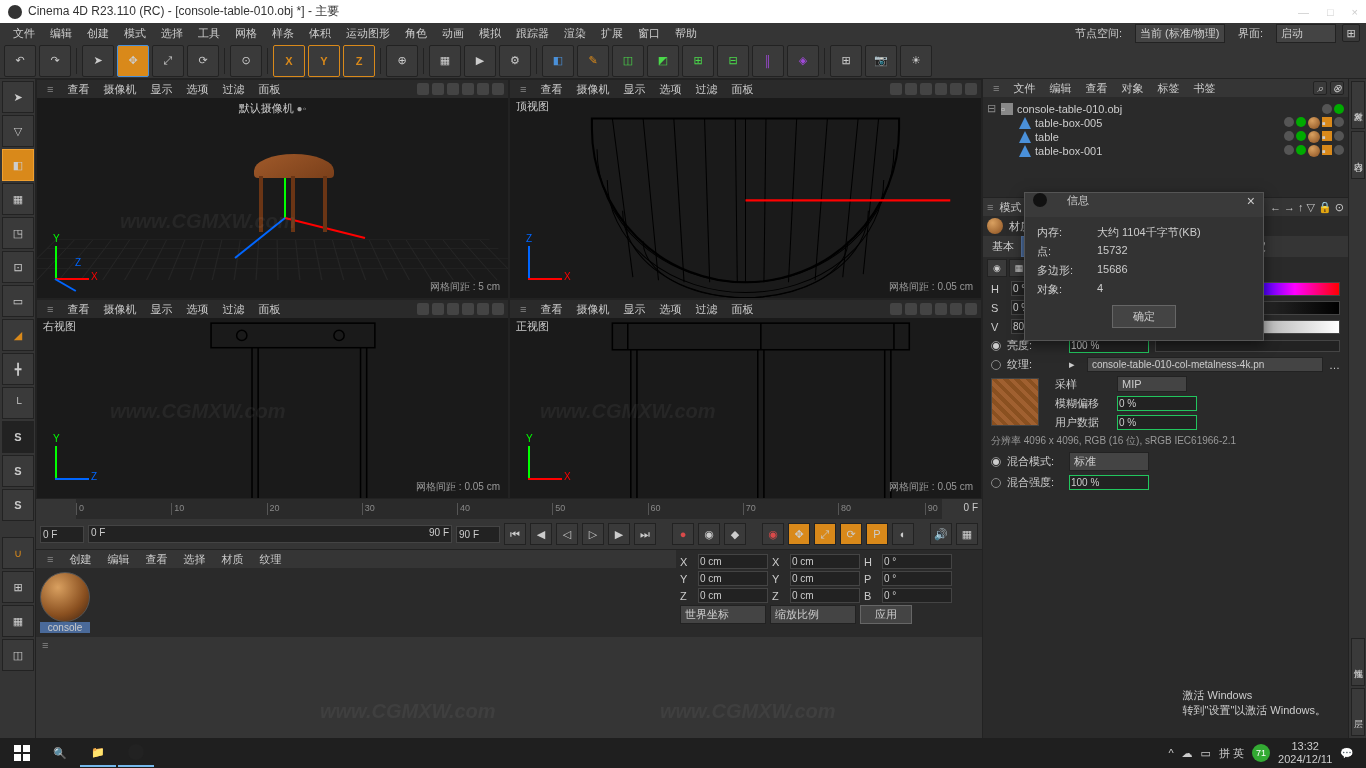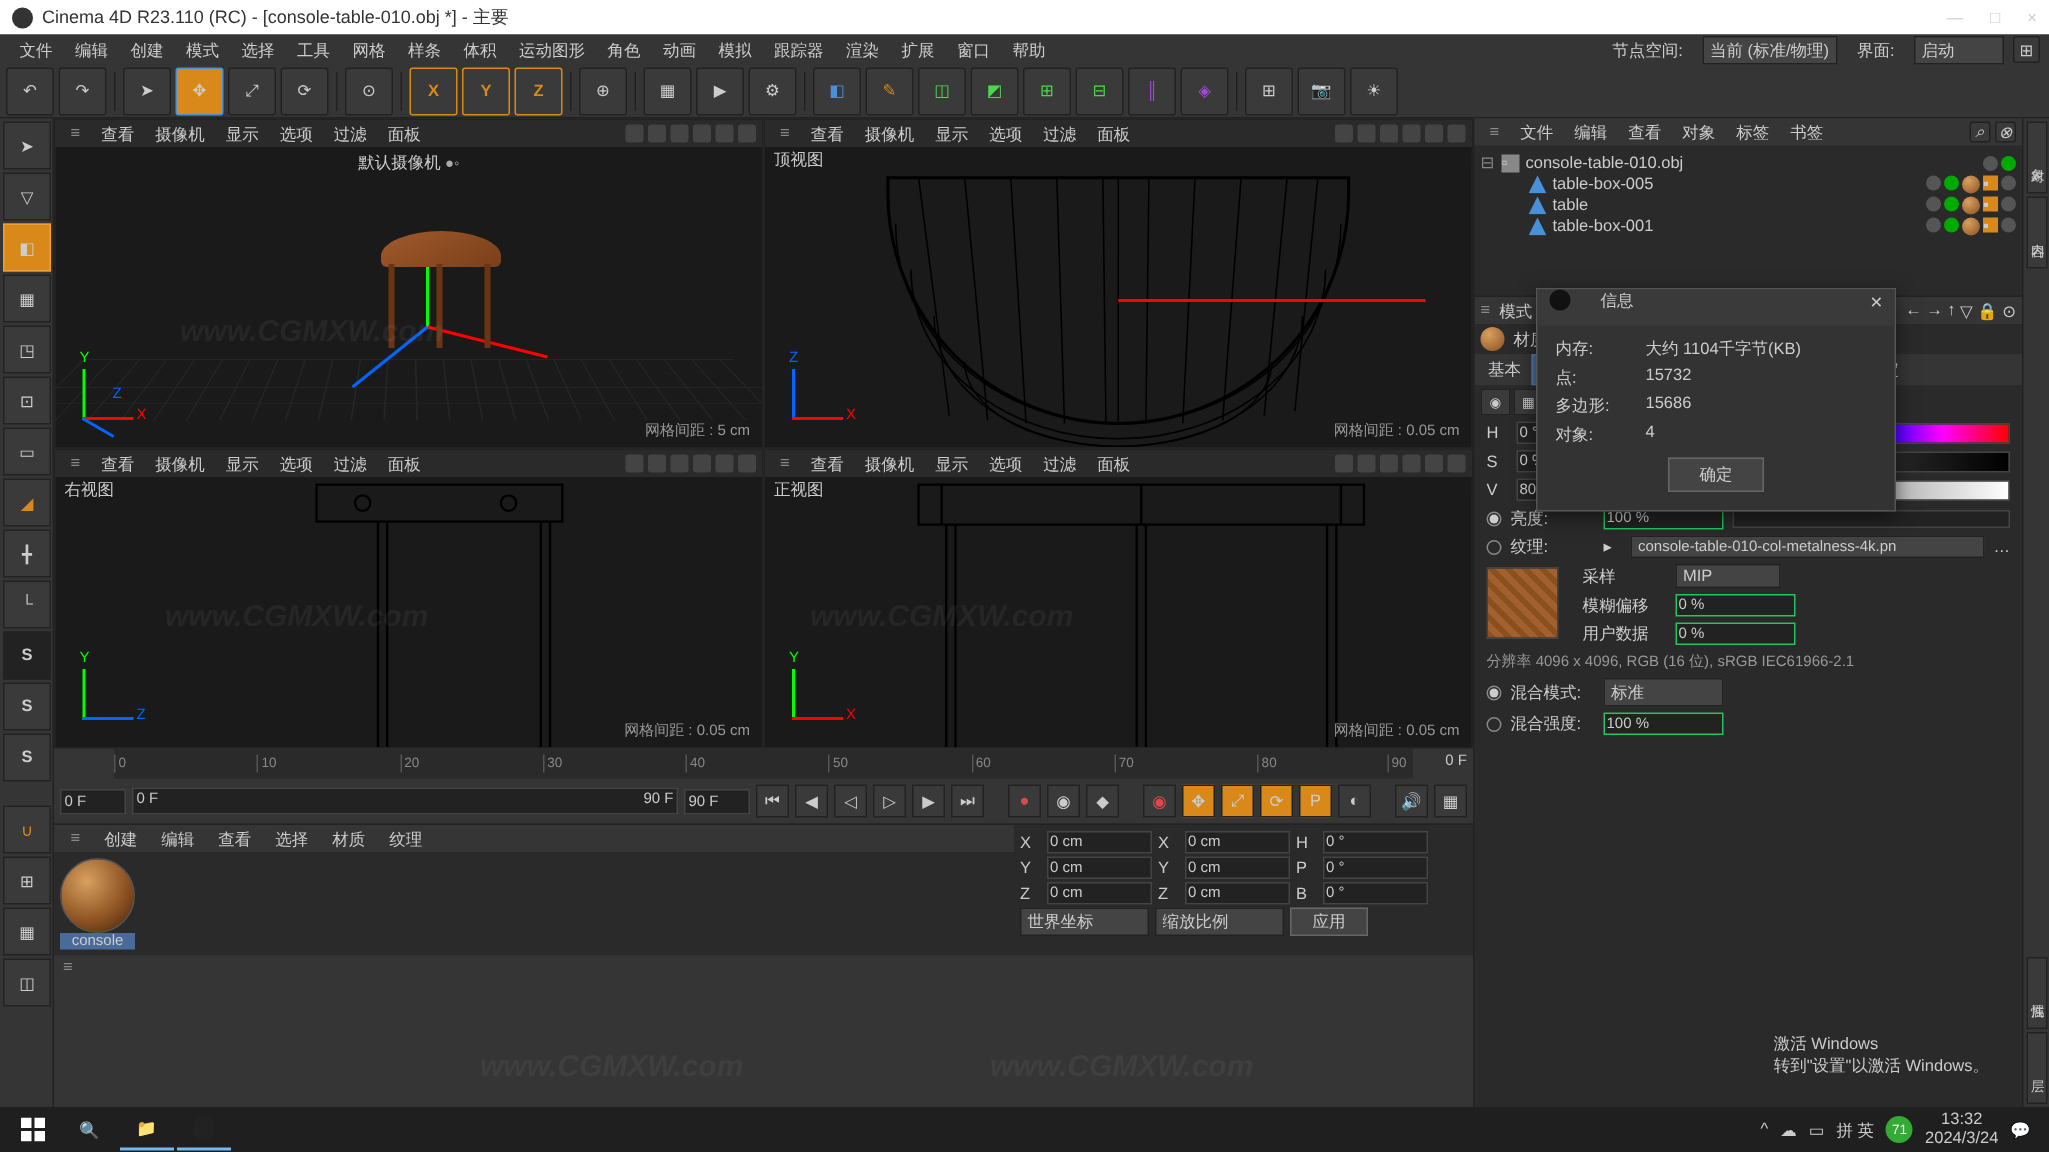--- a/index.html
+++ b/index.html
@@ -736,17 +736,17 @@
       <div style="width:16px;height:16px;background:#222;border-radius:50%"></div>
     </div>
   <div class="tray">
     <span>^</span>
     <span>☁</span>
     <span>▭</span>
     <span>拼 英</span>
     <span style="background:#3a3;border-radius:50%;width:18px;height:18px;display:inline-flex;align-items:center;justify-content:center;color:#fff;font-size:9px">71</span>
     <div class="clock">
         <div>13:32</div>
-        <div>2024/3/24</div>
+        <div>2024/12/11</div>
       </div>
     <span>💬</span>
   </div>
 </div>
 
 </body></html>

